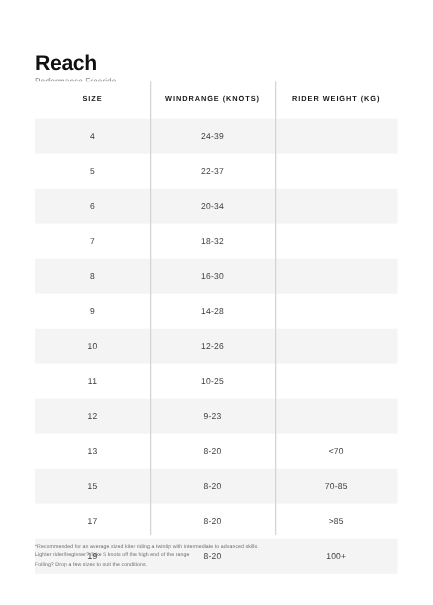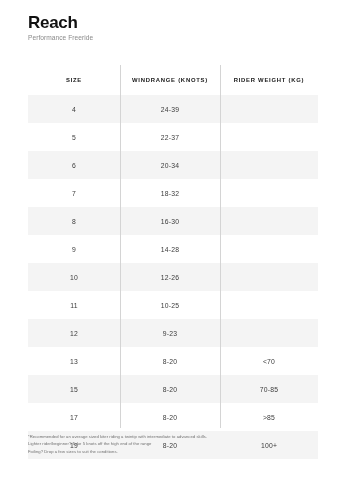--- a/index.html
+++ b/index.html
@@ -20,21 +20,21 @@
     position: relative;
     width: 346px;
     height: 484px;
     box-sizing: border-box;
   }
 
   
   .header {
     position: absolute;
     left: 28px;
-    top: 14px;
+    top: 42px;
   }
   .title {
     font-size: 17px;
     font-weight: 700;
     letter-spacing: -0.3px;
     line-height: 1.05;
     color: #111111;
     margin: 0;
   }
   .subtitle {

